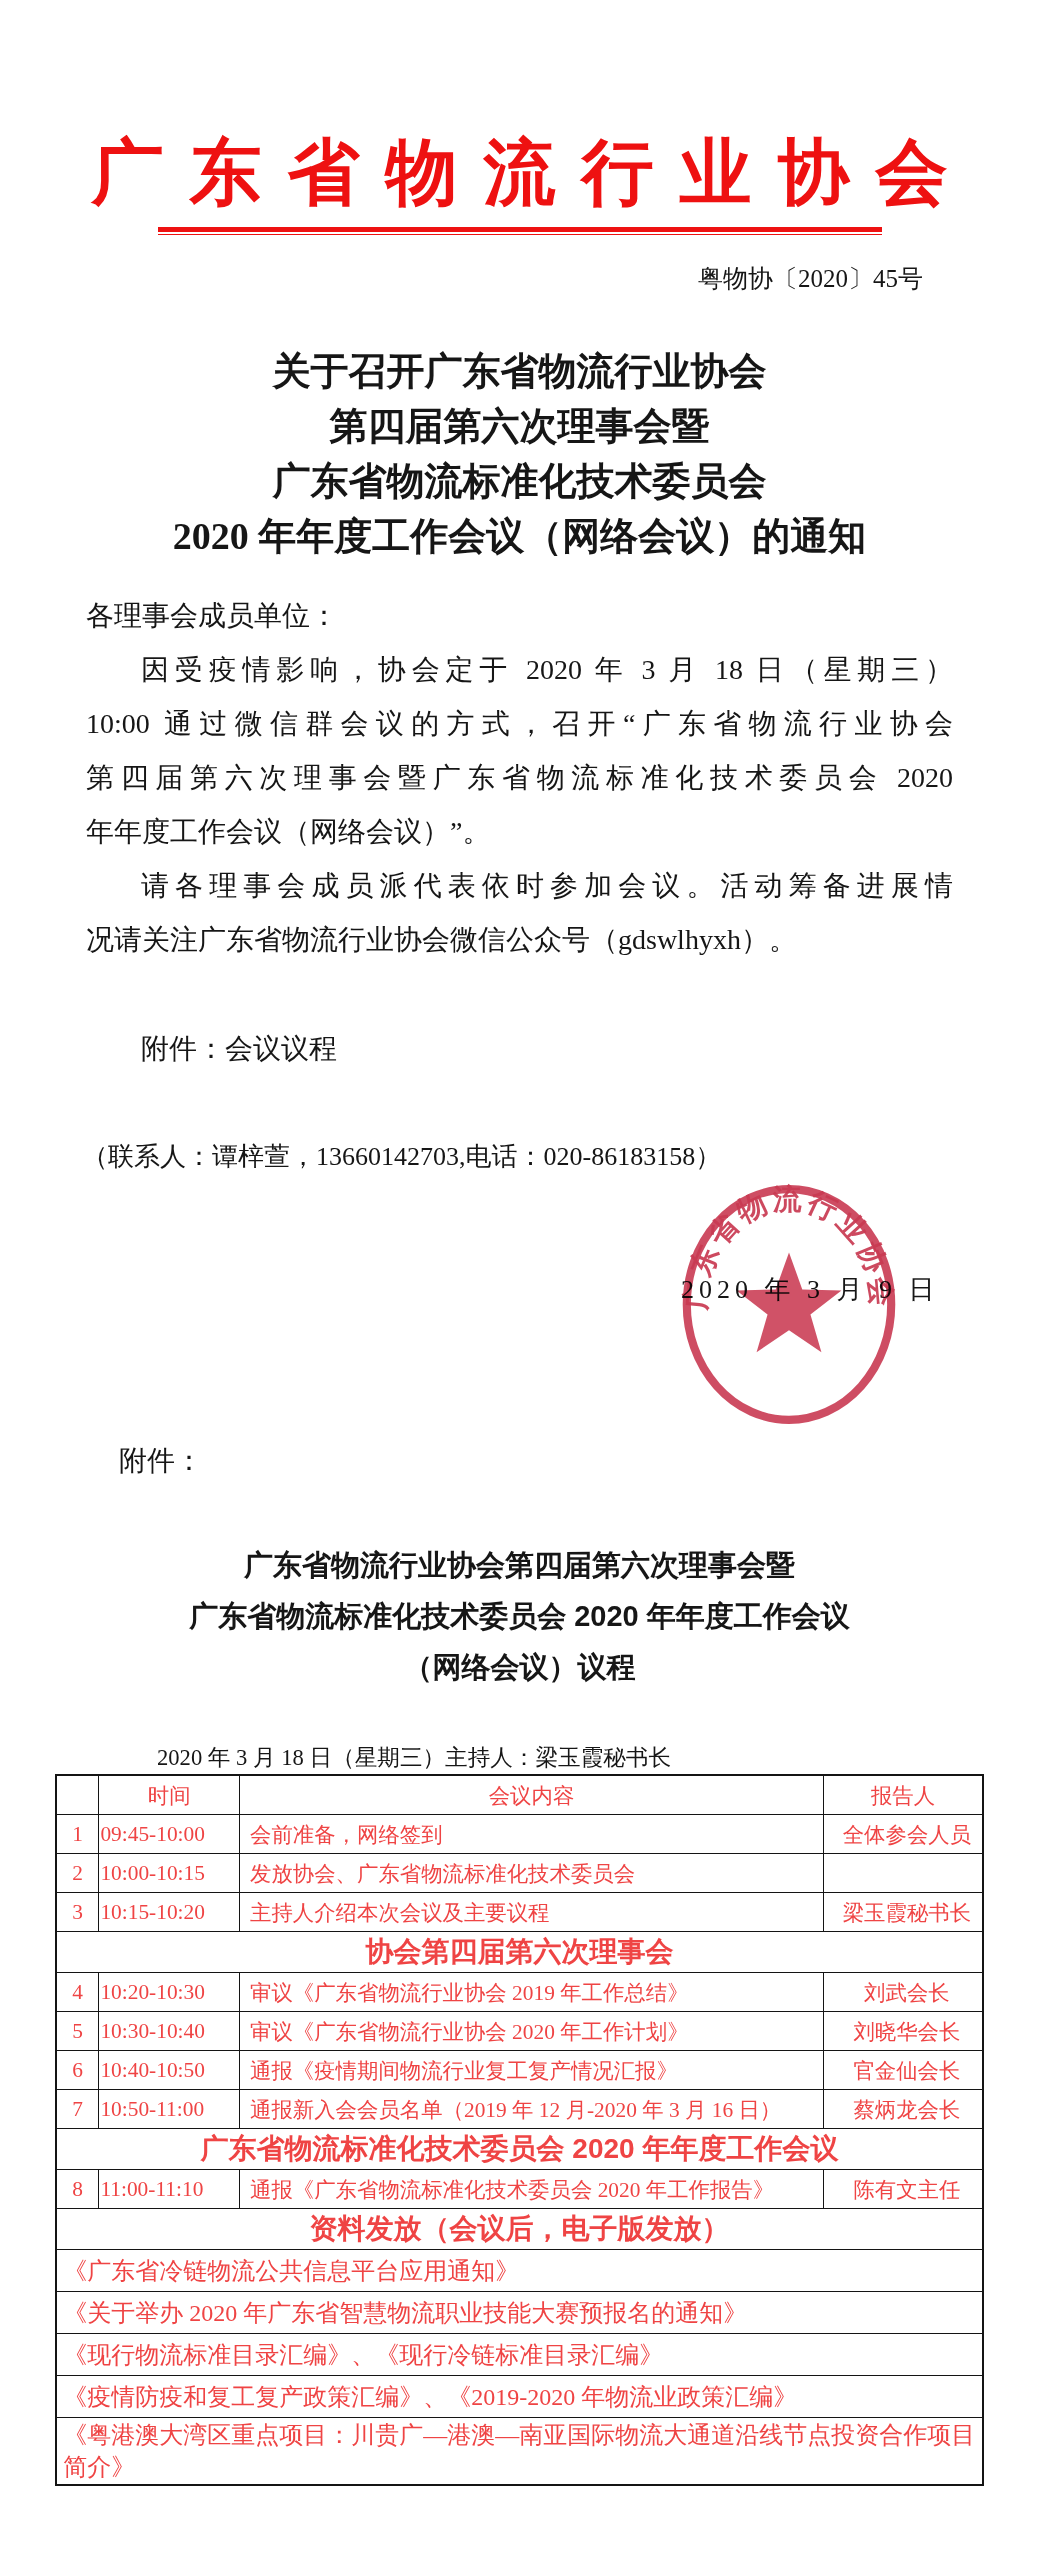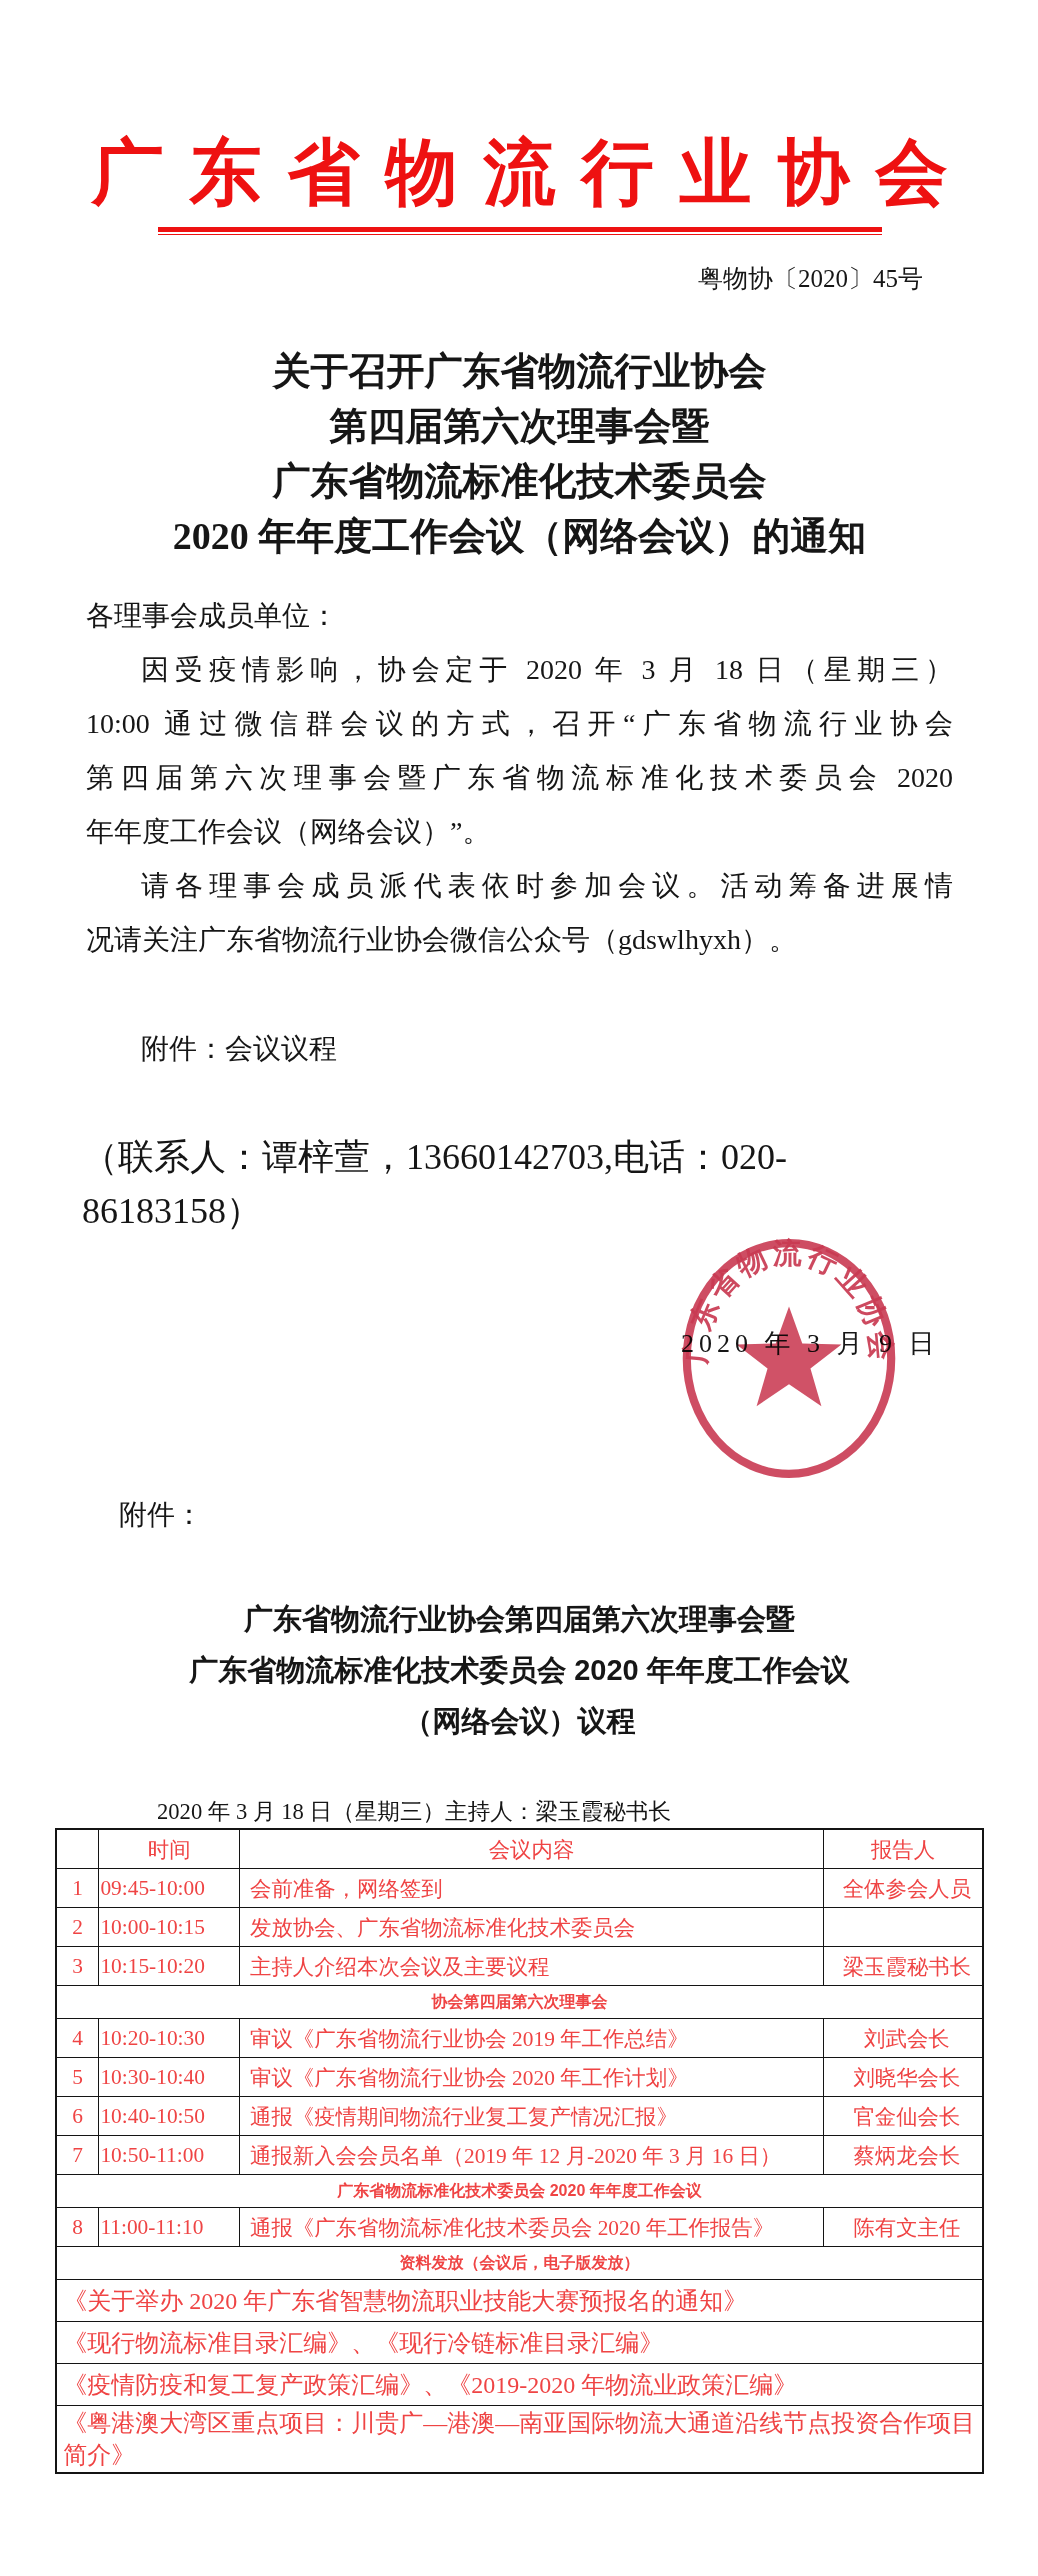--- a/index.html
+++ b/index.html
@@ -52,21 +52,21 @@
   .body-line{white-space:nowrap;}
   .body-line.indent{text-indent:55px;}
   .body-line.stretch{white-space:normal;text-align:justify;text-align-last:justify;}
   .attachment-ref{
     margin:55px 86px 0 86px;
     font-size:28px;line-height:54px;
     text-indent:55px;
   }
   .contact-line{
     margin:54px 75px 0 82px;
-    font-size:36px;line-height:54px;
+    font-size:26px;line-height:54px;
   }
   
   .seal-zone{position:relative;height:270px;margin-top:0;}
   .issue-date{
     position:absolute;top:88px;left:681px;
     font-size:26px;letter-spacing:5px;white-space:nowrap;
   }
   .seal-svg{position:absolute;top:-5px;left:673px;mix-blend-mode:multiply;}
   
   .attach-label{
@@ -98,21 +98,21 @@
   table.agenda td,table.agenda th{border:1.9px solid #141414;}
   table.agenda{border-width:2.5px;}
   table.agenda th{font-weight:normal;height:36px;text-align:center;}
   td.c-no{ text-align:center;height:36px;}
   td.c-time{text-align:left;}
   td.c-content{text-align:left;padding-left:10px;}
   td.c-reporter{text-align:center;padding-left:8.8px;}
   tr.section-row td{
     height:30px;text-align:center;
     font-family:"Liberation Sans", sans-serif;
-    font-weight:bold;font-size:16px;
+    font-weight:bold;font-size:28px;
   }
   tr.material-row td{
     height:39px;text-align:left;padding-left:6.3px;
     font-size:24px;
   }
 </style>
 </head>
 <body>
 
 <div class="page">
@@ -237,20 +237,23 @@
     <tr>
       <td class="c-no">8</td>
       <td class="c-time">11:00-11:10</td>
       <td class="c-content">通报《广东省物流标准化技术委员会 2020 年工作报告》</td>
       <td class="c-reporter">陈有文主任</td>
     </tr>
     <tr class="section-row">
       <td colspan="4">资料发放（会议后，电子版发放）</td>
     </tr>
     <tr class="material-row">
+      <td colspan="4">《广东省冷链物流公共信息平台应用通知》</td>
+    </tr>
+    <tr class="material-row">
       <td colspan="4">《关于举办 2020 年广东省智慧物流职业技能大赛预报名的通知》</td>
     </tr>
     <tr class="material-row">
       <td colspan="4">《现行物流标准目录汇编》、《现行冷链标准目录汇编》</td>
     </tr>
     <tr class="material-row">
       <td colspan="4">《疫情防疫和复工复产政策汇编》、《2019-2020 年物流业政策汇编》</td>
     </tr>
     <tr class="material-row">
       <td colspan="4">《粤港澳大湾区重点项目：川贵广—港澳—南亚国际物流大通道沿线节点投资合作项目简介》</td>

